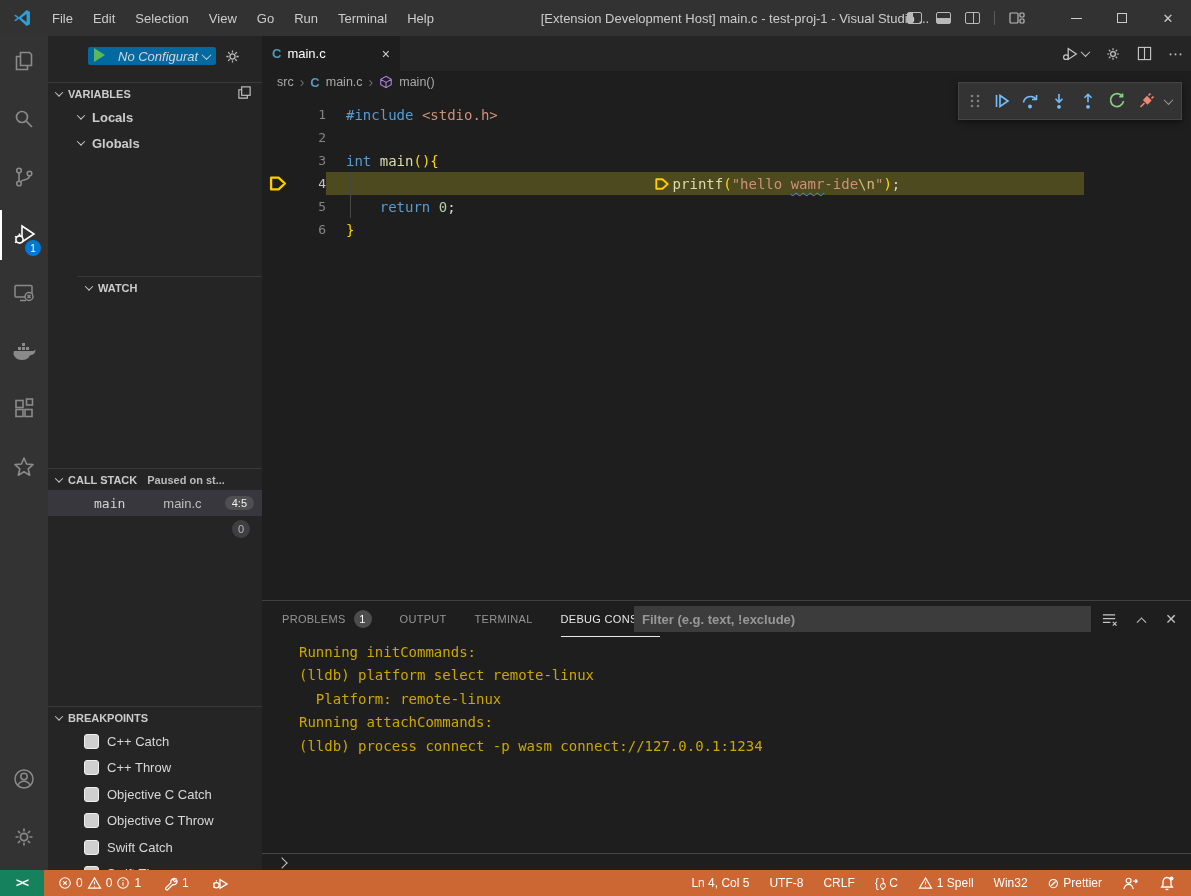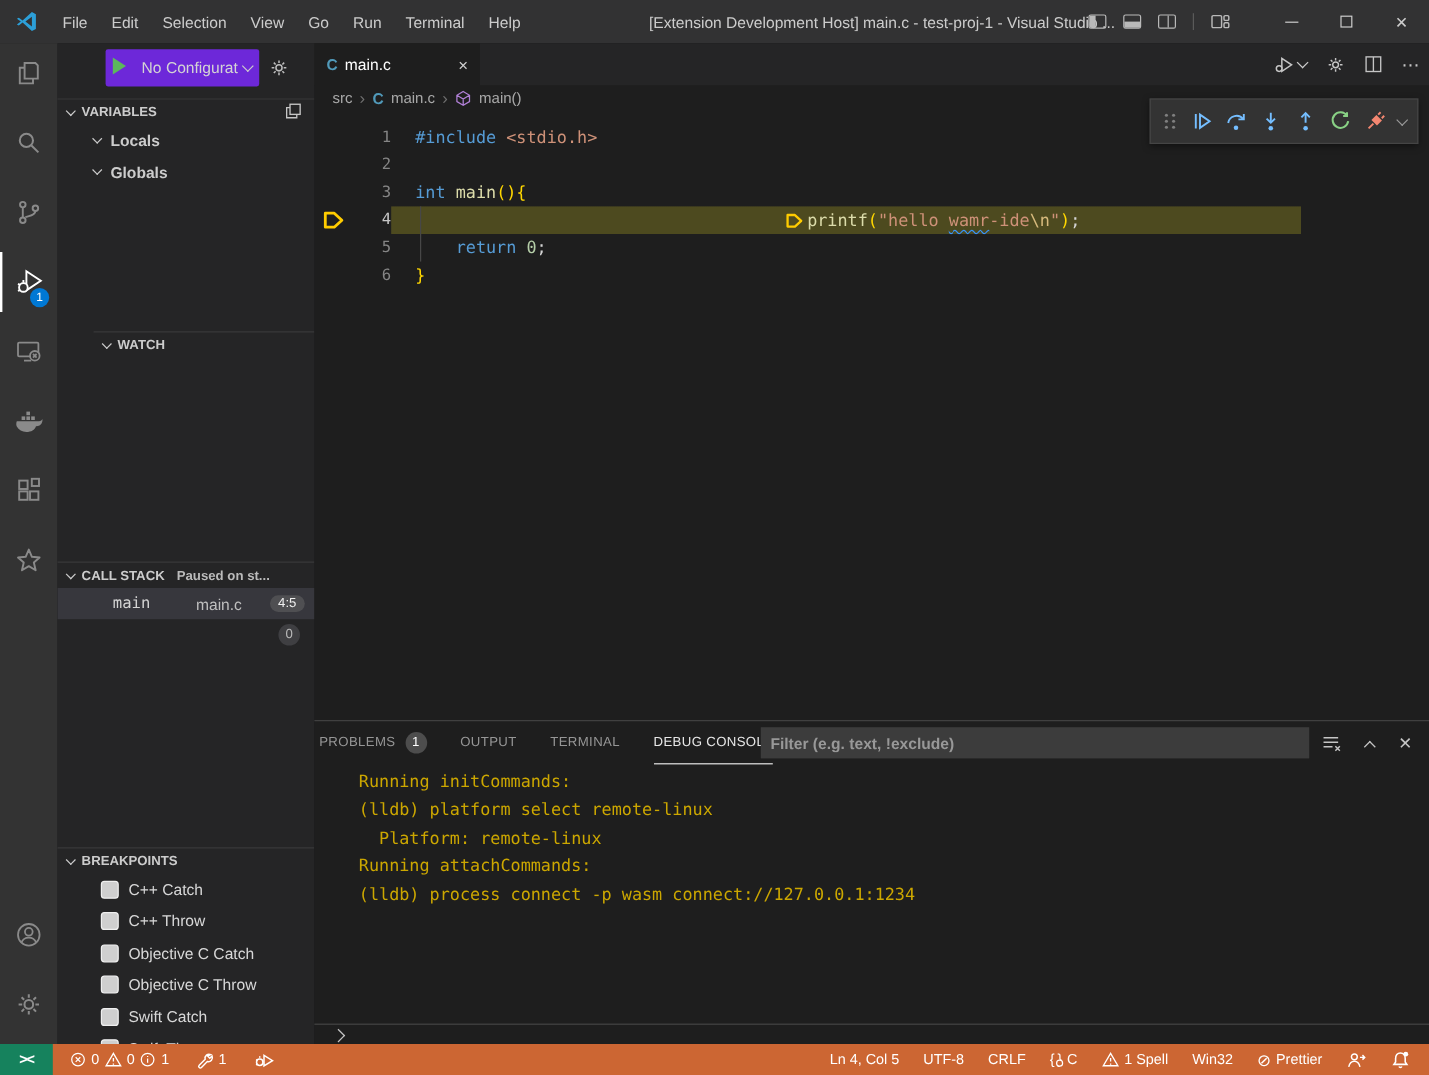--- a/index.html
+++ b/index.html
@@ -32,22 +32,22 @@
     position:relative; margin-bottom:8px; }
   .act-item.active { border-left:2px solid #ffffff; }
   .act-badge { position:absolute; right:7px; bottom:4px; min-width:16px; height:16px; border-radius:8px;
     background:#0078d4; color:#ffffff; font-size:10px; display:flex; align-items:center; justify-content:center; }
   #activitybar .spacer { flex:1; }
 
   
   #sidebar { position:absolute; left:48px; top:36px; width:214px; height:834px; background:#252526;
     color:#cccccc; font-size:13px; }
   #debug-toolbar-row { position:absolute; left:0; top:0; width:214px; height:40px; display:flex; align-items:center; }
-  #config-dropdown { margin-left:40px; width:128px; height:31px; background:#6d28d9; border-radius:2px;
-    display:flex; align-items:center; padding:0 6px; font-size:13px; color:#d4d4d4; overflow:hidden; white-space:nowrap; }
+  #config-dropdown { margin-left:40px; width:128px; height:18px; background:#0369a1; border-radius:2px;
+    display:flex; align-items:center; padding:0 6px; font-size:13px; color:#d4d4d4; overflow:hidden; white-space:nowrap;font-style:italic; }
   #start-play { position:absolute; left:46px; top:12px; width:0; height:0;
     border-left:11px solid #5cb85c; border-top:7px solid transparent; border-bottom:7px solid transparent; z-index:2; }
   #config-dropdown .lbl { margin-left:24px; }
   .chev { display:inline-block; width:7px; height:7px; border-right:1.4px solid #cccccc; border-bottom:1.4px solid #cccccc; }
   .chev.down { transform:rotate(45deg) translate(-1px,-1px); }
   .chev.right { transform:rotate(-45deg); }
   .chev.up { transform:rotate(-135deg) translate(-2px,-2px); }
   .sect-head { height:22px; display:flex; align-items:center; font-size:11px; font-weight:bold; color:#cccccc;
     padding-left:8px; border-top:1px solid rgba(204,204,204,0.12); }
   .sect-head .chev { margin-right:6px; width:6px; height:6px; }
@@ -99,21 +99,21 @@
   .inline-arrow { display:inline-flex; margin:0 3px 0 0; }
 
   
   #float-debugbar { position:absolute; left:696px; top:46px; width:224px; height:38px; background:#333333;
     border:1px solid #454545; box-shadow:0 2px 6px rgba(0,0,0,0.5); display:flex; align-items:center;
     justify-content:space-evenly; }
 
   
   #panel { position:absolute; left:0; top:564px; width:929px; height:270px; background:#1e1e1e;
     border-top:1px solid rgba(128,128,128,0.35); }
-  #panel-tabs { position:absolute; left:4px; top:0; height:36px; display:flex; align-items:center; gap:28px; }
+  #panel-tabs { position:absolute; left:20px; top:0; height:36px; display:flex; align-items:center; gap:28px; }
   .panel-tab { font-size:11px; color:#969696; display:flex; align-items:center; gap:8px; height:36px; letter-spacing:0.3px; }
   .panel-tab.active { color:#e7e7e7; border-bottom:1px solid #e7e7e7; }
   .panel-tab .badge { background:#4d4d4d; color:#ffffff; border-radius:9px; min-width:18px; height:18px;
     display:flex; align-items:center; justify-content:center; font-size:11px; }
   #console-filter { position:absolute; left:372px; top:5px; width:457px; height:26px; background:#3c3c3c;
     border:none; color:#cccccc; font-size:13px; padding:0 8px; outline:none;font-weight:bold; }
   #console-filter::placeholder { color:#989898; }
   #panel-actions { position:absolute; right:14px; top:0; height:36px; display:flex; align-items:center; gap:20px; color:#c5c5c5; }
   #console-out { position:absolute; left:0; top:40px; width:929px; height:212px; padding-left:37px;
     font-family:"DejaVu Sans Mono", monospace; font-size:14px; color:#cca700; line-height:23.4px; white-space:pre; }

